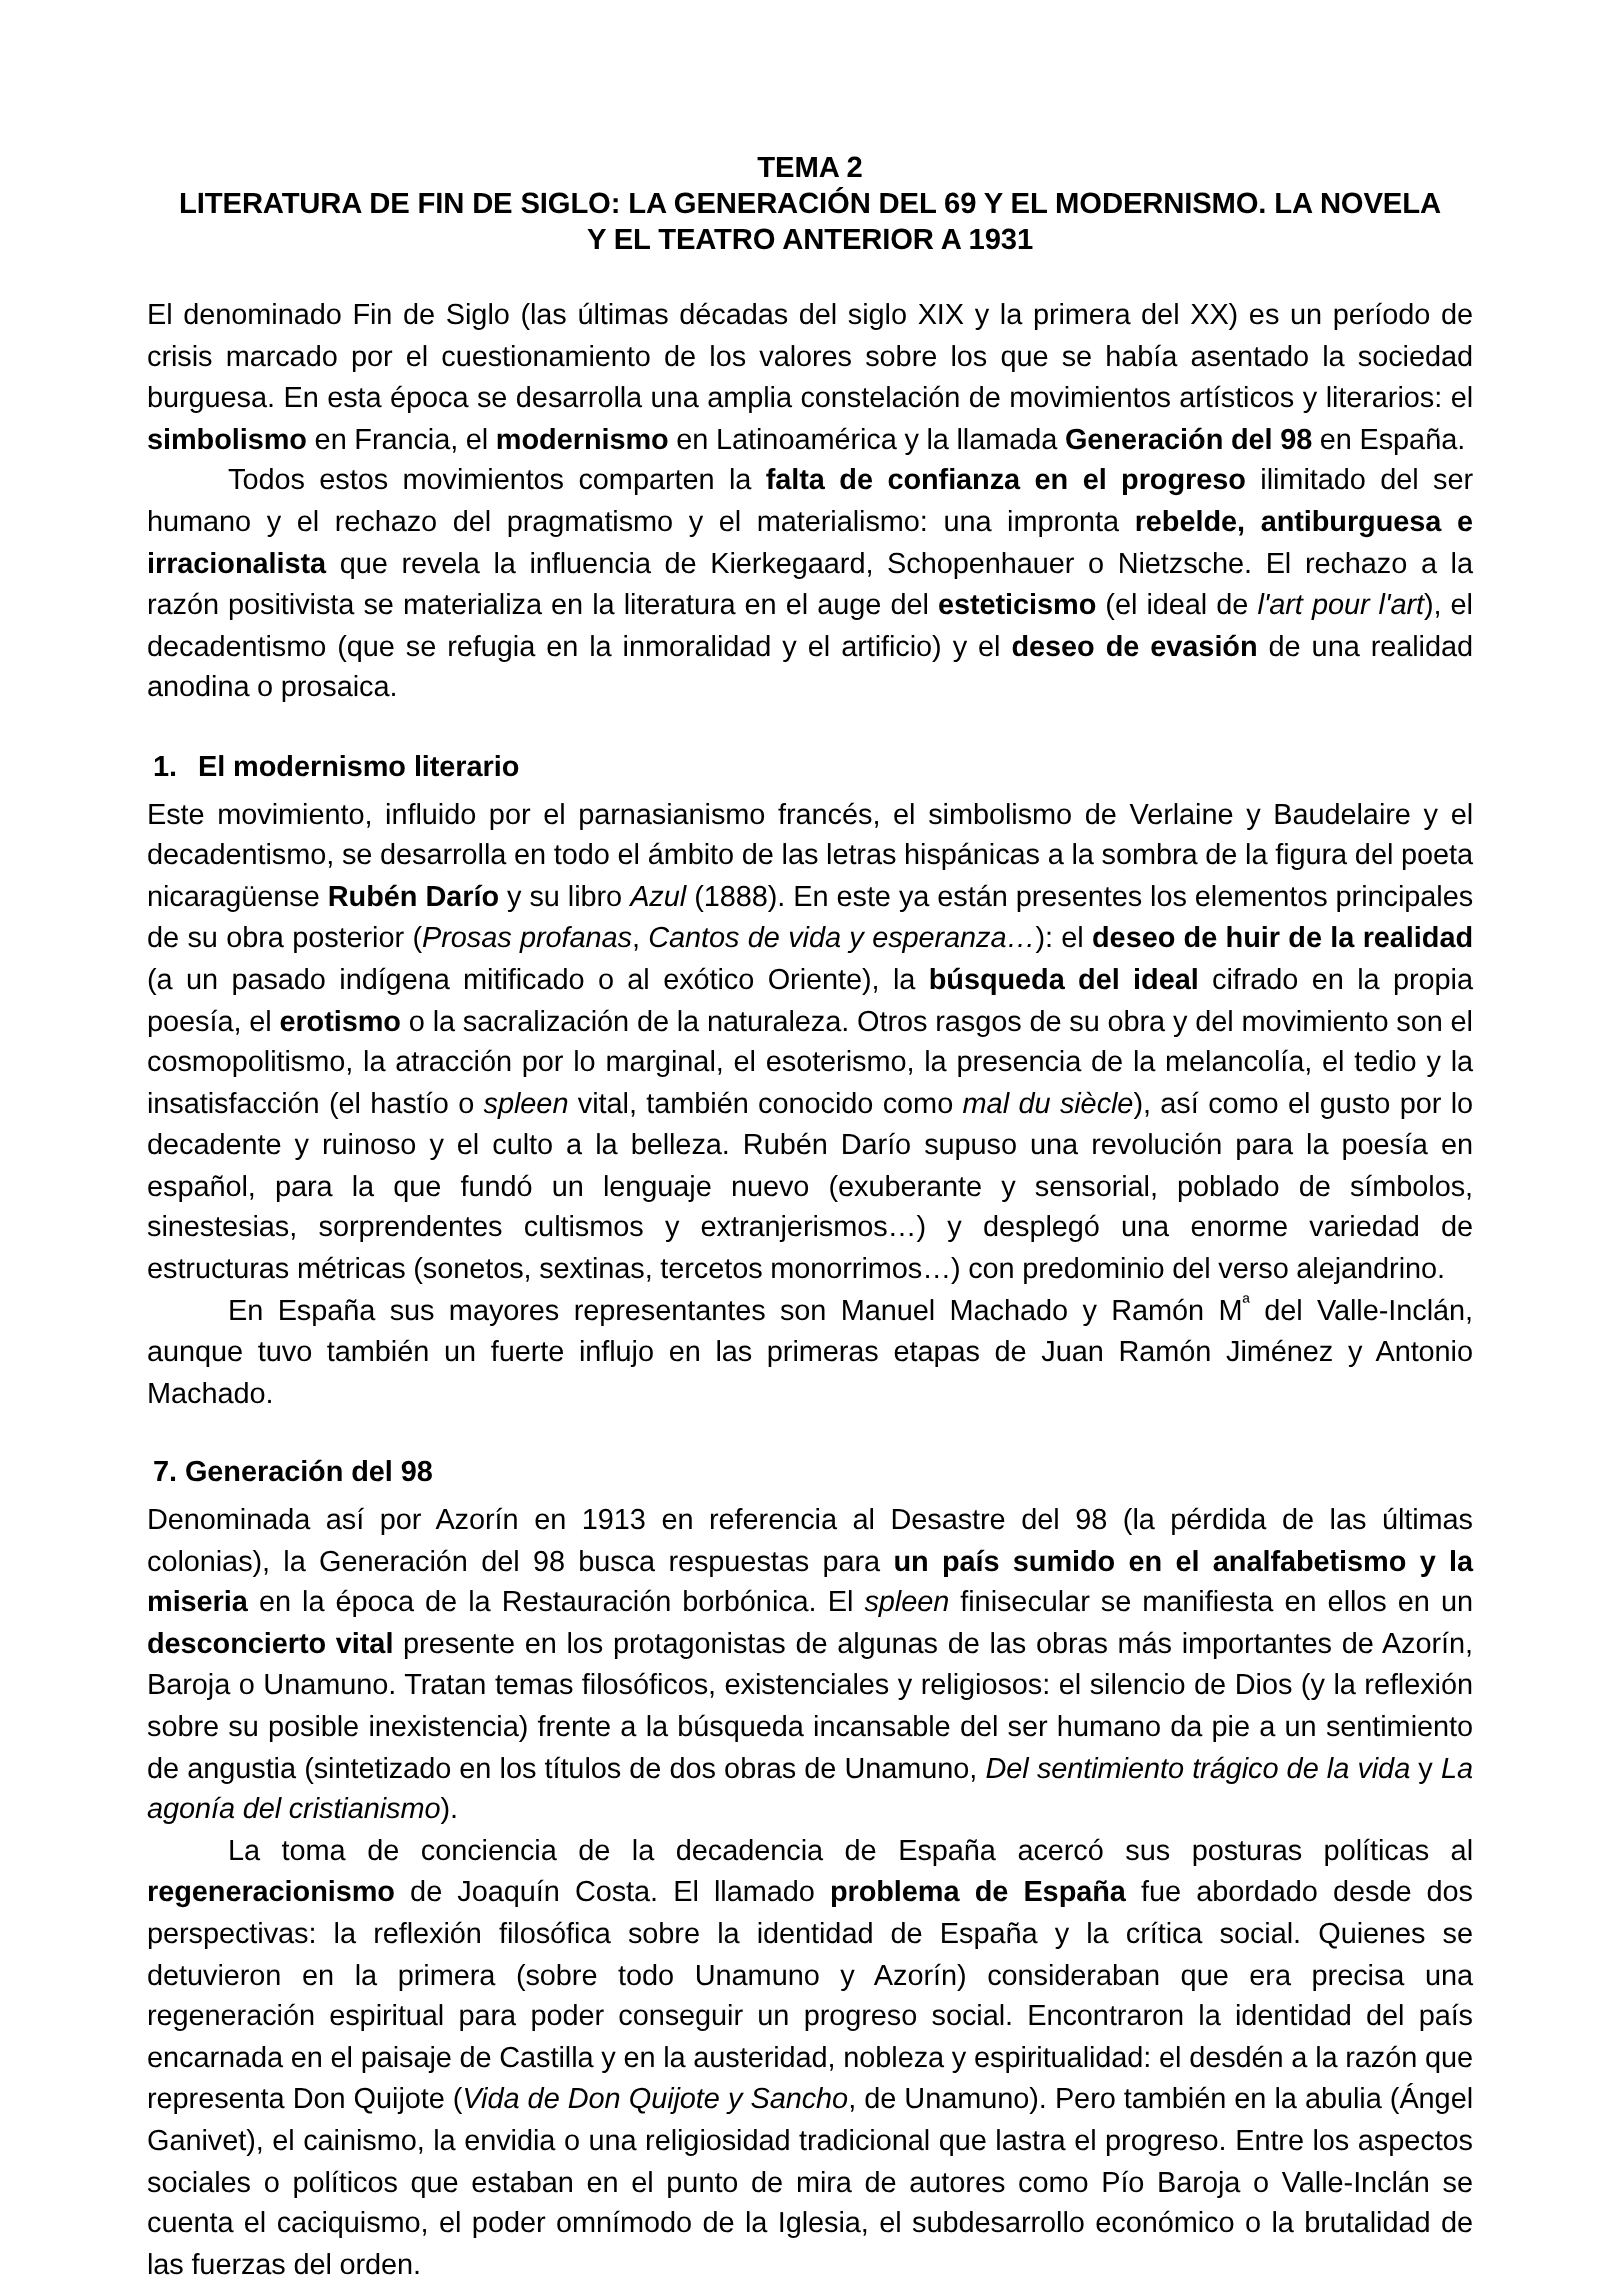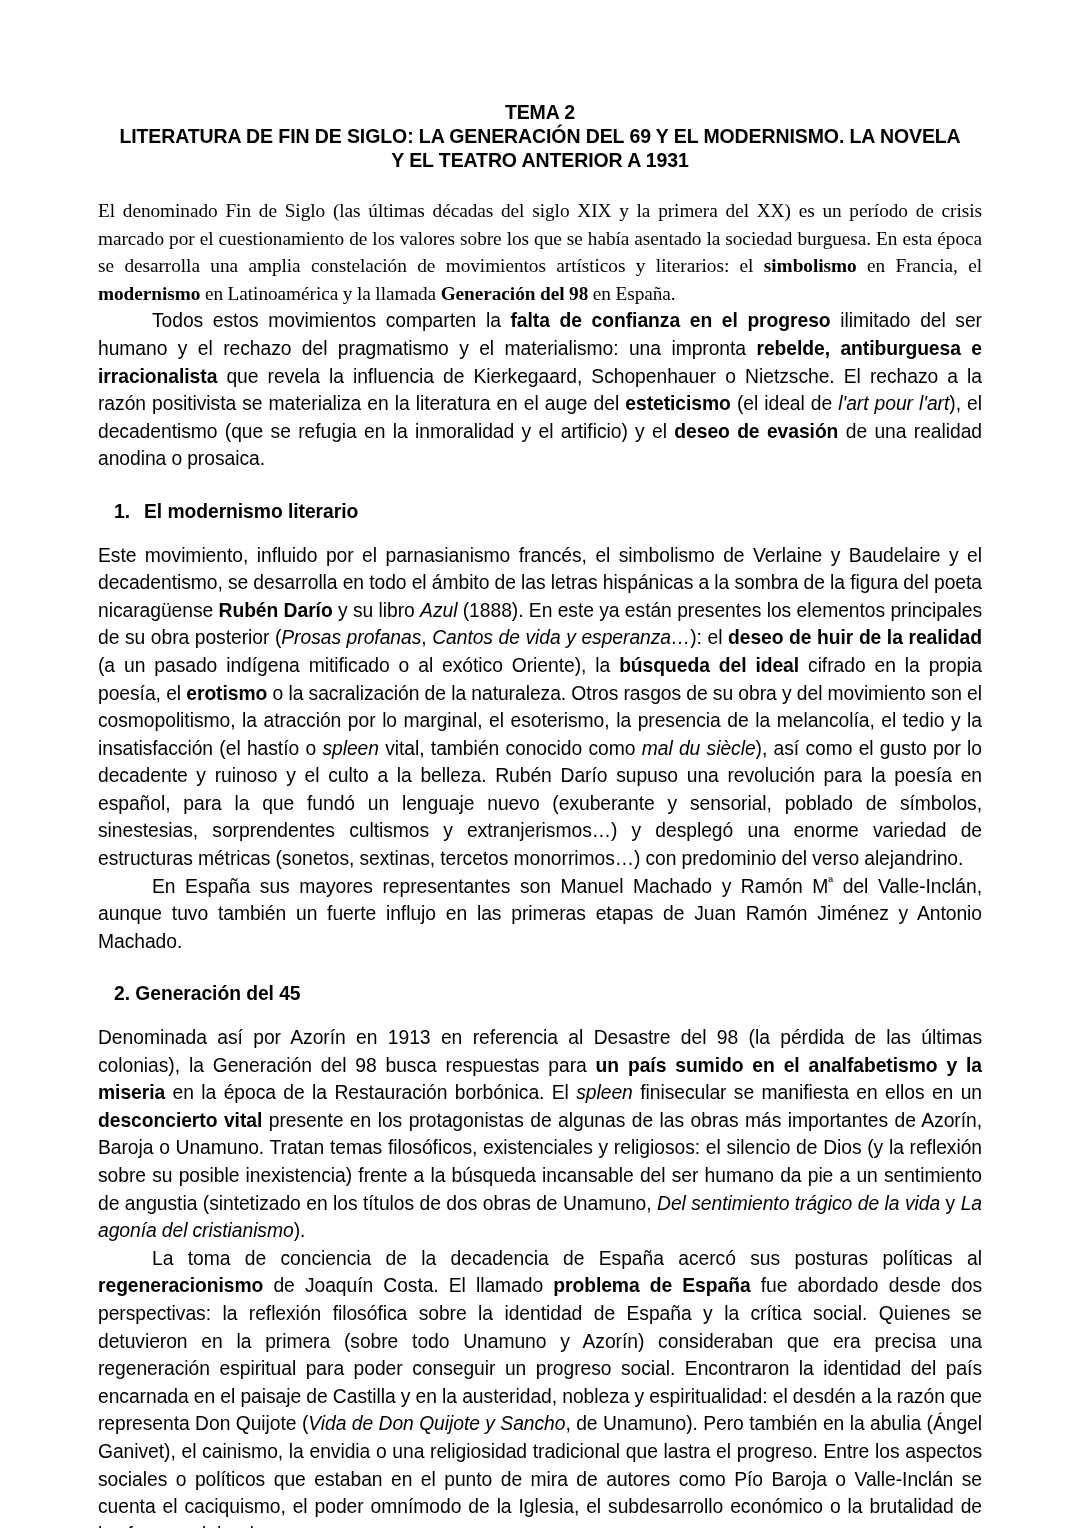--- a/index.html
+++ b/index.html
@@ -47,28 +47,28 @@
   .para {
     text-align: justify;
     text-justify: inter-word;
     font-size: 19.3px;
     line-height: 27.6px;
     margin: 0;
     letter-spacing: -0.05px;
     word-spacing: -0.2px;
     hyphens: manual;
   }
-  .para.first-block { margin-top: 25px; font-family: Liberation Serif, serif; }
+  .para.first-block { margin-top: 25px; }
   .indent { text-indent: 54px; }
 
   .section-head {
     font-weight: bold;
     font-size: 19.3px;
     line-height: 27.6px;
-    margin: 16px;
+    margin: 4px;
     text-align: left;
     letter-spacing: -0.05px;
   }
   .section-head .num-gap { display: inline-block; width: 14px; }
 
   .gap-before-section { margin-top: 25px; }
 
   b, strong { font-weight: bold; }
   i, em { font-style: italic; }
   sup.ord {
@@ -92,21 +92,21 @@
     <p class="para first-block"><span>El denominado Fin de Siglo (las últimas décadas del siglo XIX y la primera del XX) es un período de crisis marcado por el cuestionamiento de los valores sobre los que se había asentado la sociedad burguesa. En esta época se desarrolla una amplia constelación de movimientos artísticos y literarios: el </span><b>simbolismo</b><span> en Francia, el </span><b>modernismo</b><span> en Latinoamérica y la llamada </span><b>Generación del 98</b><span> en España.</span></p>
 
     <p class="para indent"><span>Todos estos movimientos comparten la </span><b>falta de confianza en el progreso</b><span> ilimitado del ser humano y el rechazo del pragmatismo y el materialismo: una impronta </span><b>rebelde, antiburguesa e irracionalista</b><span> que revela la influencia de Kierkegaard, Schopenhauer o Nietzsche. El rechazo a la razón positivista se materializa en la literatura en el auge del </span><b>esteticismo</b><span> (el ideal de </span><i>l'art pour l'art</i><span>), el decadentismo (que se refugia en la inmoralidad y el artificio) y el </span><b>deseo de evasión</b><span> de una realidad anodina o prosaica.</span></p>
 
     <p class="section-head gap-before-section"><span>1.</span><span class="num-gap"></span><span>El modernismo literario</span></p>
 
     <p class="para"><span>Este movimiento, influido por el parnasianismo francés, el simbolismo de Verlaine y Baudelaire y el decadentismo, se desarrolla en todo el ámbito de las letras hispánicas a la sombra de la figura del poeta nicaragüense </span><b>Rubén Darío</b><span> y su libro </span><i>Azul</i><span> (1888). En este ya están presentes los elementos principales de su obra posterior (</span><i>Prosas profanas</i><span>, </span><i>Cantos de vida y esperanza…</i><span>): el </span><b>deseo de huir de la realidad</b><span> (a un pasado indígena mitificado o al exótico Oriente), la </span><b>búsqueda del ideal</b><span> cifrado en la propia poesía, el </span><b>erotismo</b><span> o la sacralización de la naturaleza. Otros rasgos de su obra y del movimiento son el cosmopolitismo, la atracción por lo marginal, el esoterismo, la presencia de la melancolía, el tedio y la insatisfacción (el hastío o </span><i>spleen</i><span> vital, también conocido como </span><i>mal du siècle</i><span>), así como el gusto por lo decadente y ruinoso y el culto a la belleza. Rubén Darío supuso una revolución para la poesía en español, para la que fundó un lenguaje nuevo (exuberante y sensorial, poblado de símbolos, sinestesias, sorprendentes cultismos y extranjerismos…) y desplegó una enorme variedad de estructuras métricas (sonetos, sextinas, tercetos monorrimos…) con predominio del verso alejandrino.</span></p>
 
     <p class="para indent"><span>En España sus mayores representantes son Manuel Machado y Ramón M</span><sup class="ord">ª</sup><span> del Valle-Inclán, aunque tuvo también un fuerte influjo en las primeras etapas de Juan Ramón Jiménez y Antonio Machado.</span></p>
 
-    <p class="section-head gap-before-section"><span>2. Generación del 45</span></p>
+    <p class="section-head gap-before-section"><span>7. Generación del 98</span></p>
 
     <p class="para"><span>Denominada así por Azorín en 1913 en referencia al Desastre del 98 (la pérdida de las últimas colonias), la Generación del 98 busca respuestas para </span><b>un país sumido en el analfabetismo y la miseria</b><span> en la época de la Restauración borbónica. El </span><i>spleen</i><span> finisecular se manifiesta en ellos en un </span><b>desconcierto vital</b><span> presente en los protagonistas de algunas de las obras más importantes de Azorín, Baroja o Unamuno. Tratan temas filosóficos, existenciales y religiosos: el silencio de Dios (y la reflexión sobre su posible inexistencia) frente a la búsqueda incansable del ser humano da pie a un sentimiento de angustia (sintetizado en los títulos de dos obras de Unamuno, </span><i>Del sentimiento trágico de la vida</i><span> y </span><i>La agonía del cristianismo</i><span>).</span></p>
 
     <p class="para indent"><span>La toma de conciencia de la decadencia de España acercó sus posturas políticas al </span><b>regeneracionismo</b><span> de Joaquín Costa. El llamado </span><b>problema de España</b><span> fue abordado desde dos perspectivas: la reflexión filosófica sobre la identidad de España y la crítica social. Quienes se detuvieron en la primera (sobre todo Unamuno y Azorín) consideraban que era precisa una regeneración espiritual para poder conseguir un progreso social. Encontraron la identidad del país encarnada en el paisaje de Castilla y en la austeridad, nobleza y espiritualidad: el desdén a la razón que representa Don Quijote (</span><i>Vida de Don Quijote y Sancho</i><span>, de Unamuno). Pero también en la abulia (Ángel Ganivet), el cainismo, la envidia o una religiosidad tradicional que lastra el progreso. Entre los aspectos sociales o políticos que estaban en el punto de mira de autores como Pío Baroja o Valle-Inclán se cuenta el caciquismo, el poder omnímodo de la Iglesia, el subdesarrollo económico o la brutalidad de las fuerzas del orden.</span></p>
 
     <p class="para indent"><span>Es difícil encontrar rasgos comunes en autores tan dispares, pero se podría destacar la </span><b>intensa subjetividad</b></p>
 
   </div>
 </div>
 

